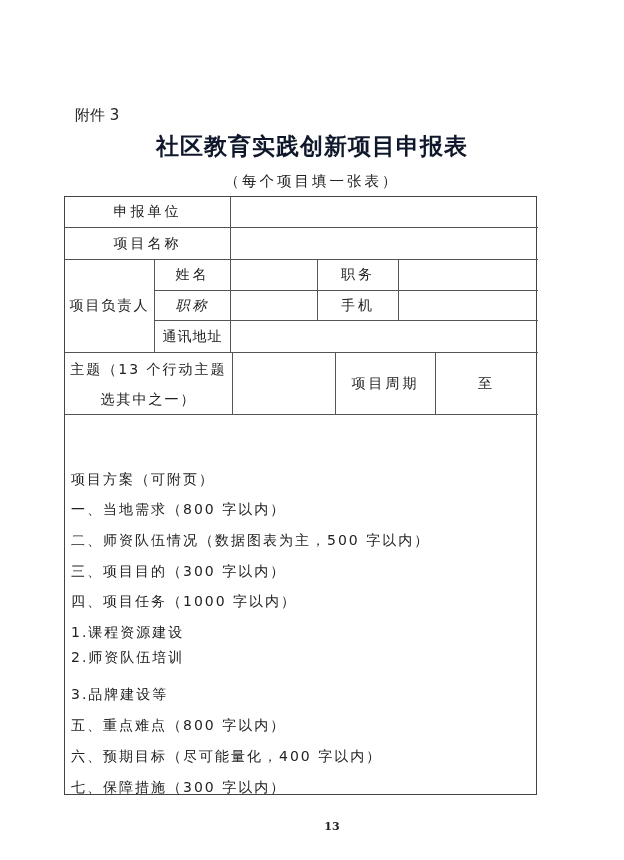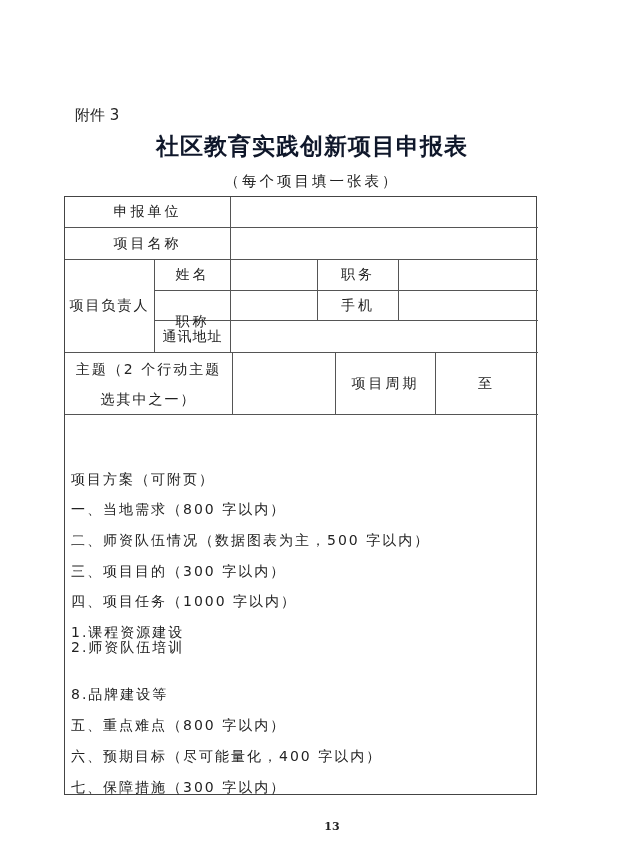--- a/index.html
+++ b/index.html
@@ -45,43 +45,43 @@
   <div class="cell" style="left:166px; top:0; width:306px; height:30px;"></div>
 
   <div class="cell" style="left:0; top:31px; width:165px; height:31px;">项目名称</div>
   <div class="cell" style="left:166px; top:31px; width:306px; height:31px;"></div>
 
   <div class="cell" style="left:90px; top:63px; width:75px; height:30px;">姓名</div>
   <div class="cell" style="left:0; top:63px; width:89px; height:92px; letter-spacing:2px;">项目负责人</div>
   <div class="cell" style="left:166px; top:63px; width:86px; height:30px;"></div>
   <div class="cell" style="left:253px; top:63px; width:80px; height:30px;">职务</div>
   <div class="cell" style="left:334px; top:63px; width:138px; height:30px;"></div>
-  <div class="cell" style="left:90px; top:110px; width:75px; height:29px;">职称</div>
+  <div class="cell" style="left:90px; top:94px; width:75px; height:29px;font-style:italic;">职称</div>
   <div class="cell" style="left:166px; top:94px; width:86px; height:29px;"></div>
   <div class="cell" style="left:253px; top:94px; width:80px; height:29px;">手机</div>
   <div class="cell" style="left:334px; top:94px; width:138px; height:29px;"></div>
   <div class="cell" style="left:90px; top:124px; width:75px; height:31px; letter-spacing:1px;">通讯地址</div>
   <div class="cell" style="left:166px; top:124px; width:306px; height:31px;"></div>
 
   <div class="cell" style="left:0; top:156px; width:167px; height:61px; flex-direction:column; letter-spacing:2px; line-height:30px;">
-    <span>主题（2 个行动主题</span>
+    <span>主题（13 个行动主题</span>
     <span>选其中之一）</span>
   </div>
   <div class="cell" style="left:168px; top:156px; width:102px; height:61px;"></div>
   <div class="cell" style="left:271px; top:156px; width:99px; height:61px;">项目周期</div>
   <div class="cell" style="left:371px; top:156px; width:101px; height:61px;">至</div>
 
   <div style="position:absolute; left:0; top:218px; width:471px; height:379px;">
     <div class="plan" style="top:8px;">项目方案（可附页）</div>
     <div class="plan" style="top:38px;">一、当地需求（800 字以内）</div>
     <div class="plan" style="top:69px;">二、师资队伍情况（数据图表为主，500 字以内）</div>
     <div class="plan" style="top:100px;">三、项目目的（300 字以内）</div>
     <div class="plan" style="top:130px;">四、项目任务（1000 字以内）</div>
     <div class="plan" style="top:161px;">1.课程资源建设</div>
-    <div class="plan" style="top:176px;">2.师资队伍培训</div>
-    <div class="plan" style="top:223px;">8.品牌建设等</div>
+    <div class="plan" style="top:186px;">2.师资队伍培训</div>
+    <div class="plan" style="top:223px;">3.品牌建设等</div>
     <div class="plan" style="top:254px;">五、重点难点（800 字以内）</div>
     <div class="plan" style="top:285px;">六、预期目标（尽可能量化，400 字以内）</div>
     <div class="plan" style="top:316px;">七、保障措施（300 字以内）</div>
   </div>
 </div>
 
 <div class="page-num">13</div>
 
 </body></html>

